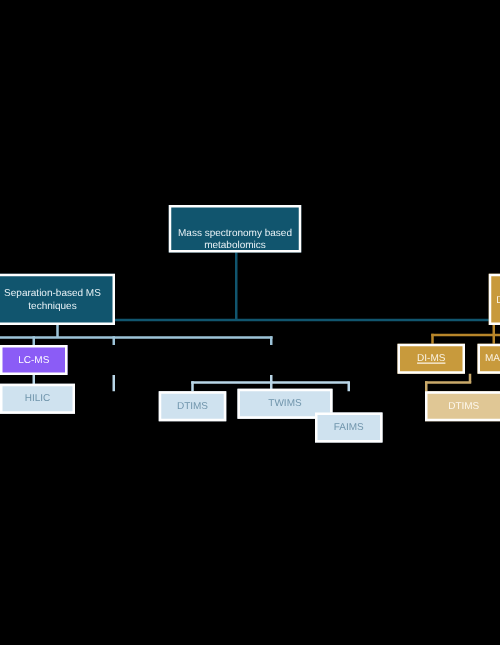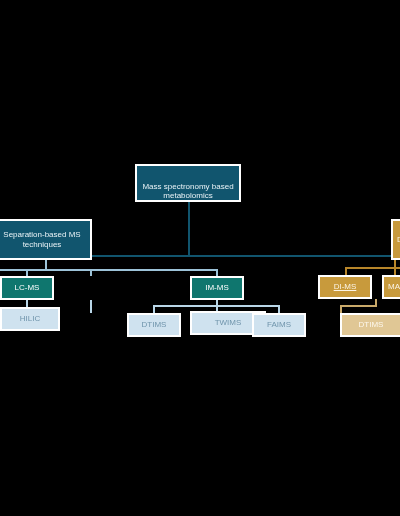--- a/index.html
+++ b/index.html
@@ -7,21 +7,21 @@
        font-family:"Liberation Sans","DejaVu Sans",sans-serif;}
   #canvas{position:relative;width:400px;height:516px;background:#000;}
 
   .node{position:absolute;box-sizing:border-box;display:flex;
         align-items:center;justify-content:center;text-align:center;
         border:2px solid #ffffff;line-height:1.15;}
 
   
   .t-dark{background:#11556e;color:#e8f2f6;border-color:#ffffff;}
   
-  .t-mid{background:#0f766e;color:#ffffff;}
+  .t-mid{background:#8b5cf6;color:#ffffff;}
   
   .t-light{background:#cfe2ef;color:#6f94ab;}
   
   .t-gold{background:#c89a3c;color:#fbf4e6;}
   
   .t-tan{background:#e0c795;color:#fdf8ee;}
 
   .conn{position:absolute;}
   .c-dark{background:#11556e;}
   .c-mid{background:#9dc3d8;}
@@ -76,38 +76,35 @@
 
   <div class="node t-gold" style="left:391px;top:219px;width:40px;height:41px;font-size:8px;padding:0 4px;justify-content:flex-start;">
     <span>D</span>
   </div>
 
   <div class="node t-mid" style="left:0px;top:276px;width:54px;height:24px;font-size:8px;">
     <span>LC-MS</span>
   </div>
 
 
-  <div class="node t-mid" style="left:190px;top:276px;width:54px;height:24px;font-size:8px;">
-    <span>IM-MS</span>
-  </div>
 
   <div class="node t-light" style="left:0px;top:307px;width:60px;height:24px;font-size:8px;">
     <span>HILIC</span>
   </div>
 
 
   <div class="node t-light" style="left:127px;top:313px;width:54px;height:24px;font-size:8px;">
     <span>DTIMS</span>
   </div>
 
   <div class="node t-light" style="left:190px;top:311px;width:76px;height:24px;font-size:8px;">
     <span>TWIMS</span>
   </div>
 
-  <div class="node t-light" style="left:252px;top:313px;width:54px;height:24px;font-size:8px;">
+  <div class="node t-light" style="left:252px;top:330px;width:54px;height:24px;font-size:8px;">
     <span>FAIMS</span>
   </div>
 
   <div class="node t-gold" style="left:318px;top:275px;width:54px;height:24px;font-size:8px;text-decoration:underline;">
     <span>DI-MS</span>
   </div>
 
   <div class="node t-gold" style="left:382px;top:275px;width:54px;height:24px;font-size:8px;justify-content:flex-start;padding-left:4px;">
     <span>MAL</span>
   </div>

